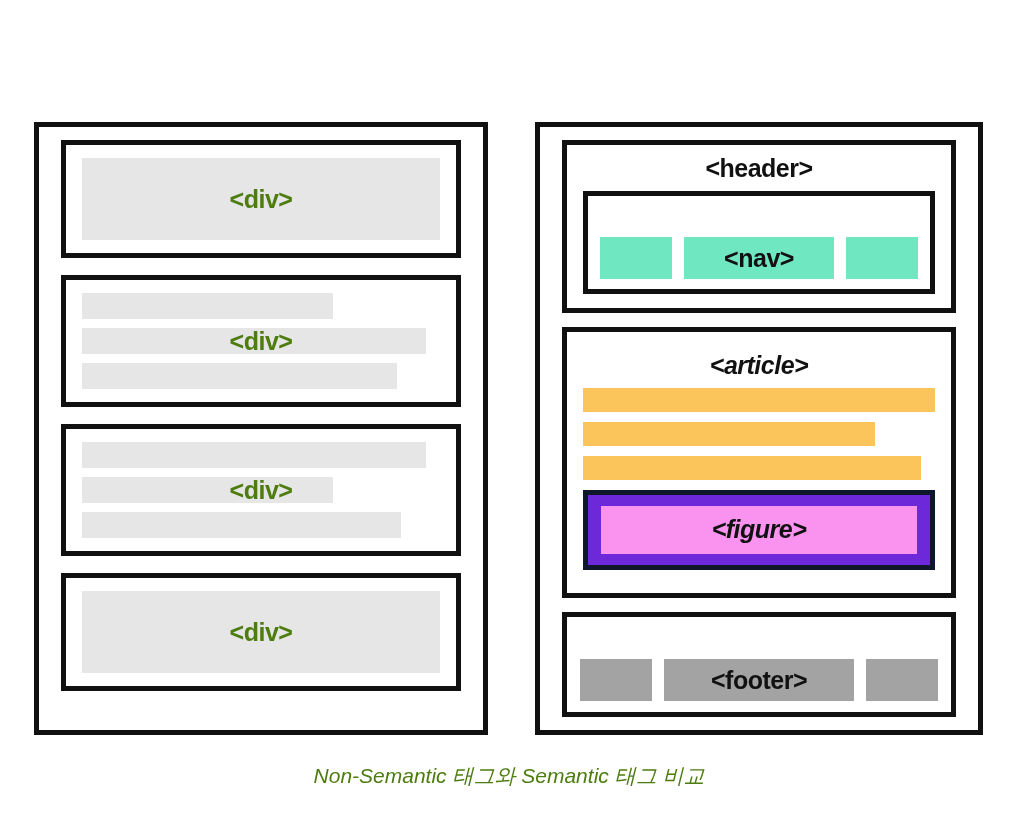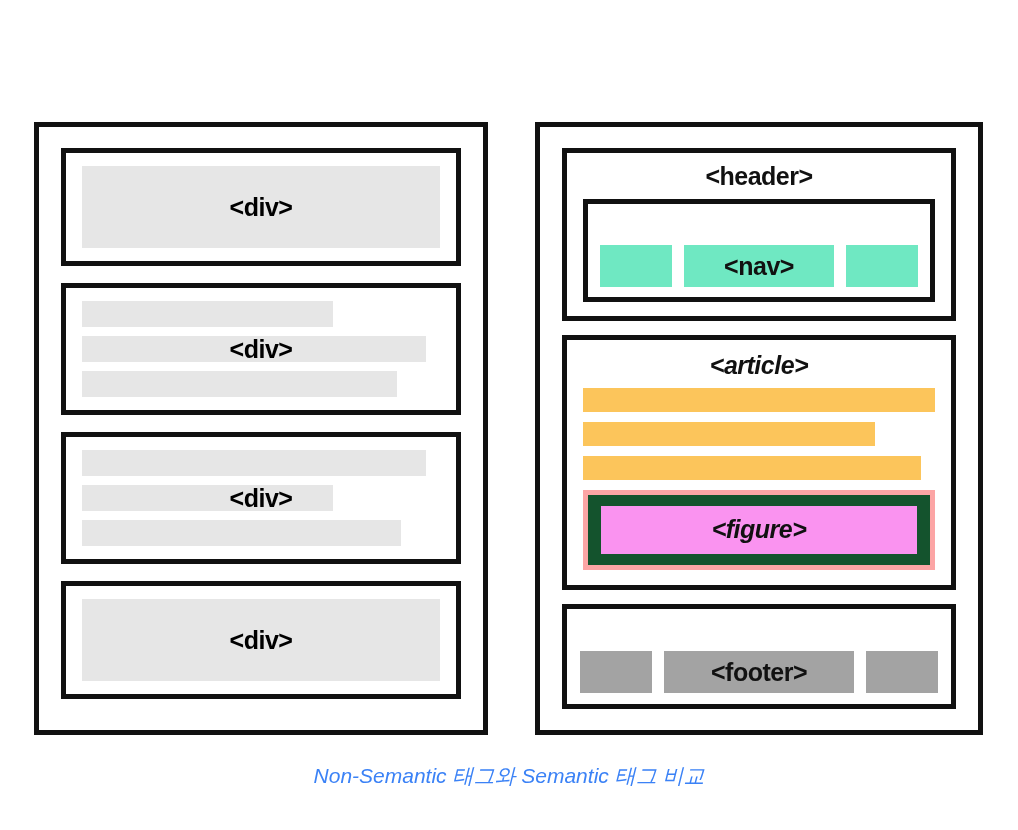--- a/index.html
+++ b/index.html
@@ -50,21 +50,21 @@
     border: 5px solid #111111;
     background: #ffffff;
   }
   .panel.left  { left: 34px;  top: 122px; width: 454px; height: 613px; }
   .panel.right { left: 535px; top: 122px; width: 448px; height: 613px; }
 
   .panel-inner {
     box-sizing: border-box;
     width: 100%;
     height: 100%;
-    padding: 21px 22px;
+    padding: 13px 22px;
     display: flex;
     flex-direction: column;
     border-radius: 24px;
   }
 
   
   .card {
     box-sizing: border-box;
     border: 5px solid #111111;
     background: #ffffff;
@@ -88,21 +88,21 @@
   
   .tag-label {
     position: absolute;
     left: 0;
     right: 0;
     top: 50%;
     transform: translateY(-50%);
     text-align: center;
     font-size: 25px;
     font-weight: 800;
-    color: #000000;
+    color: #4d7c0f;
     letter-spacing: -0.5px;
     pointer-events: none;
     white-space: nowrap;
   }
 
   
   .tag-heading {
     text-align: center;
     font-size: 25px;
     font-weight: 800;
@@ -158,43 +158,43 @@
   .chip-text {
     font-size: 25px;
     font-weight: 800;
     color: #111111;
     letter-spacing: -0.5px;
     white-space: nowrap;
   }
 
   .figure-box {
     box-sizing: border-box;
-    border: 5px solid #fca5a5;
+    border: 5px solid #0f172a;
     padding: 11px 13px;
-    background: #14532d;
+    background: #6d28d9;
   }
   .figure-fill {
     background: #fa93f0;
     height: 48px;
     display: flex;
     align-items: center;
     justify-content: center;
   }
   .figure-fill .chip-text { font-size: 25px; }
 
   
   .caption {
     position: absolute;
     left: 0;
     top: 762px;
     width: 1018px;
     text-align: center;
     font-style: italic;
     font-size: 21px;
-    color: #3b82f6;
+    color: #4d7c0f;
     letter-spacing: 0px;
   }
 </style>
 </head>
 <body>
 
 <div class="stage">
 
 
   <div class="panel left">

